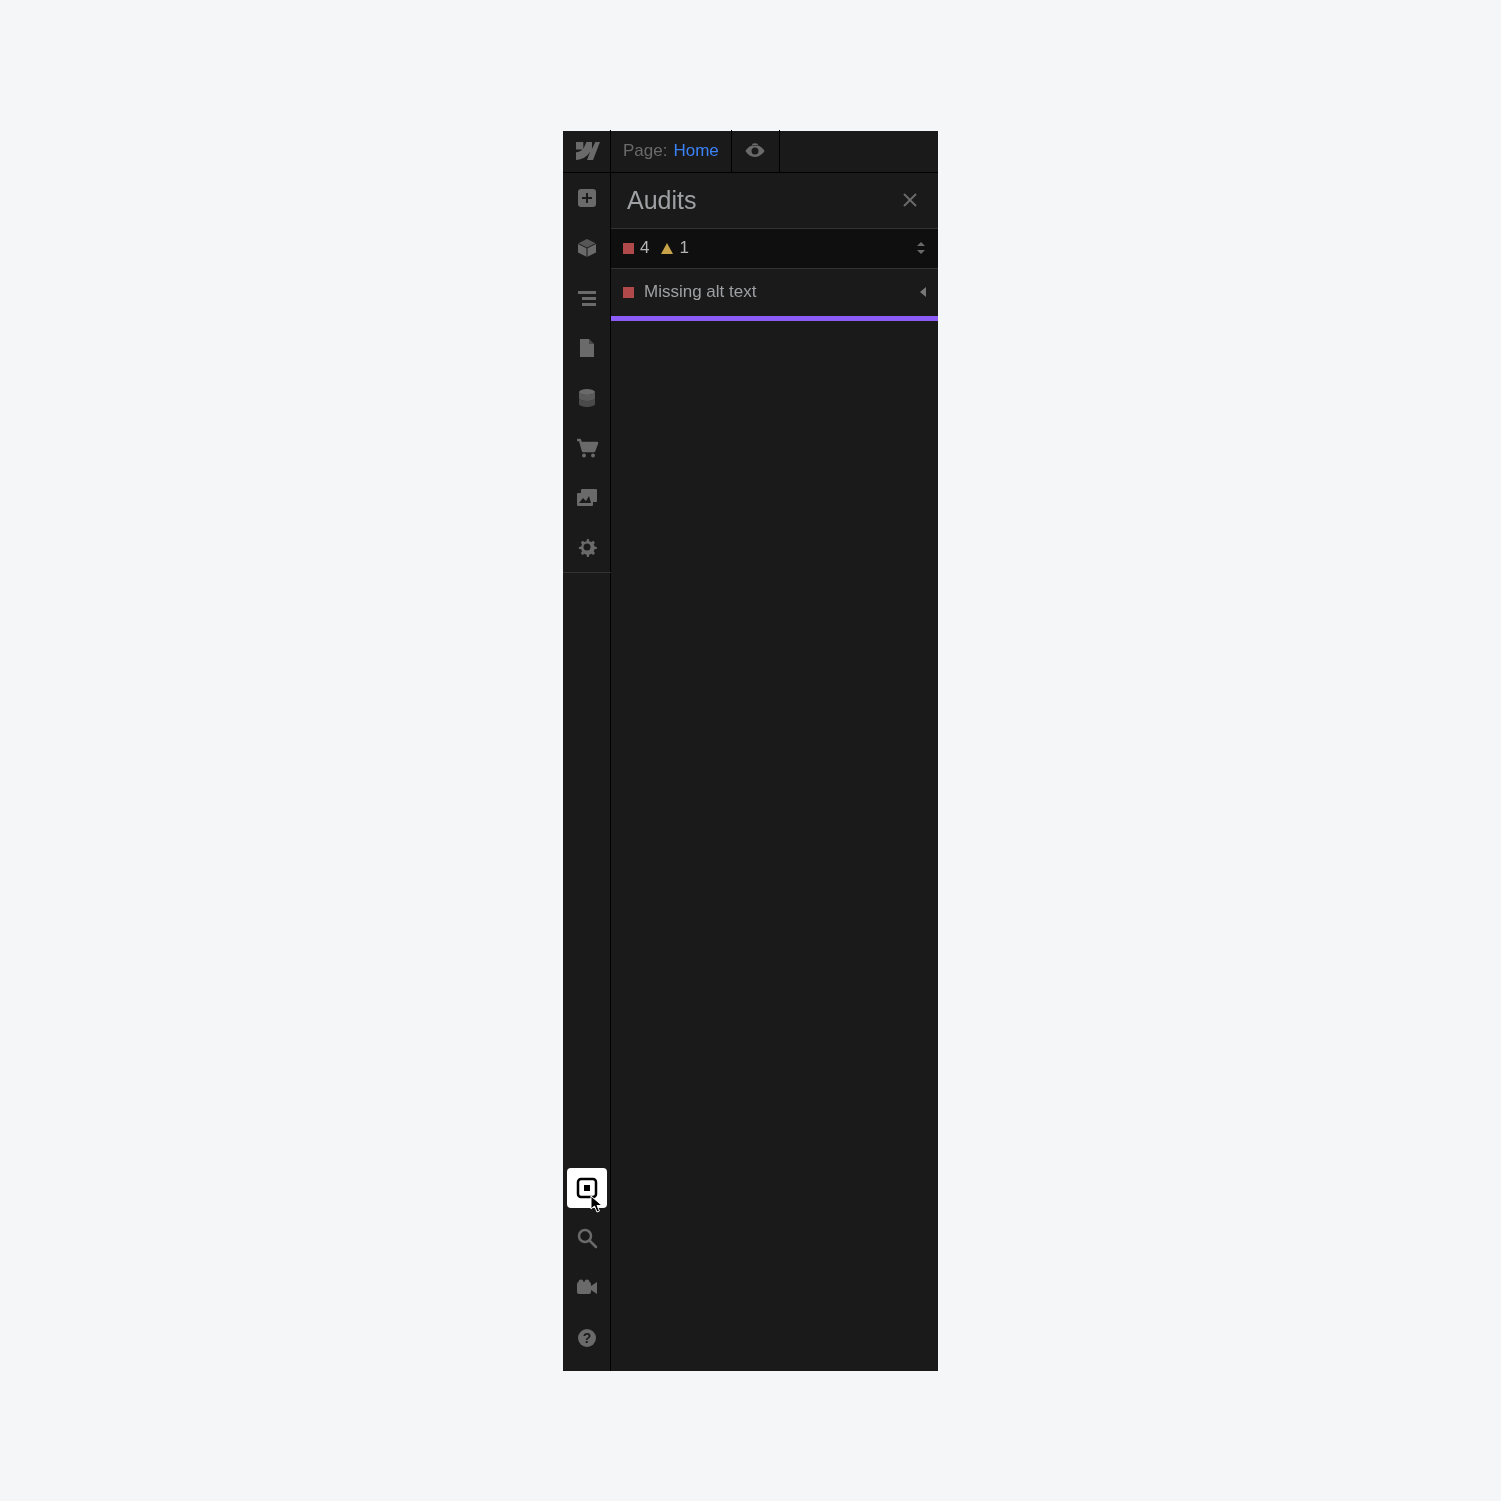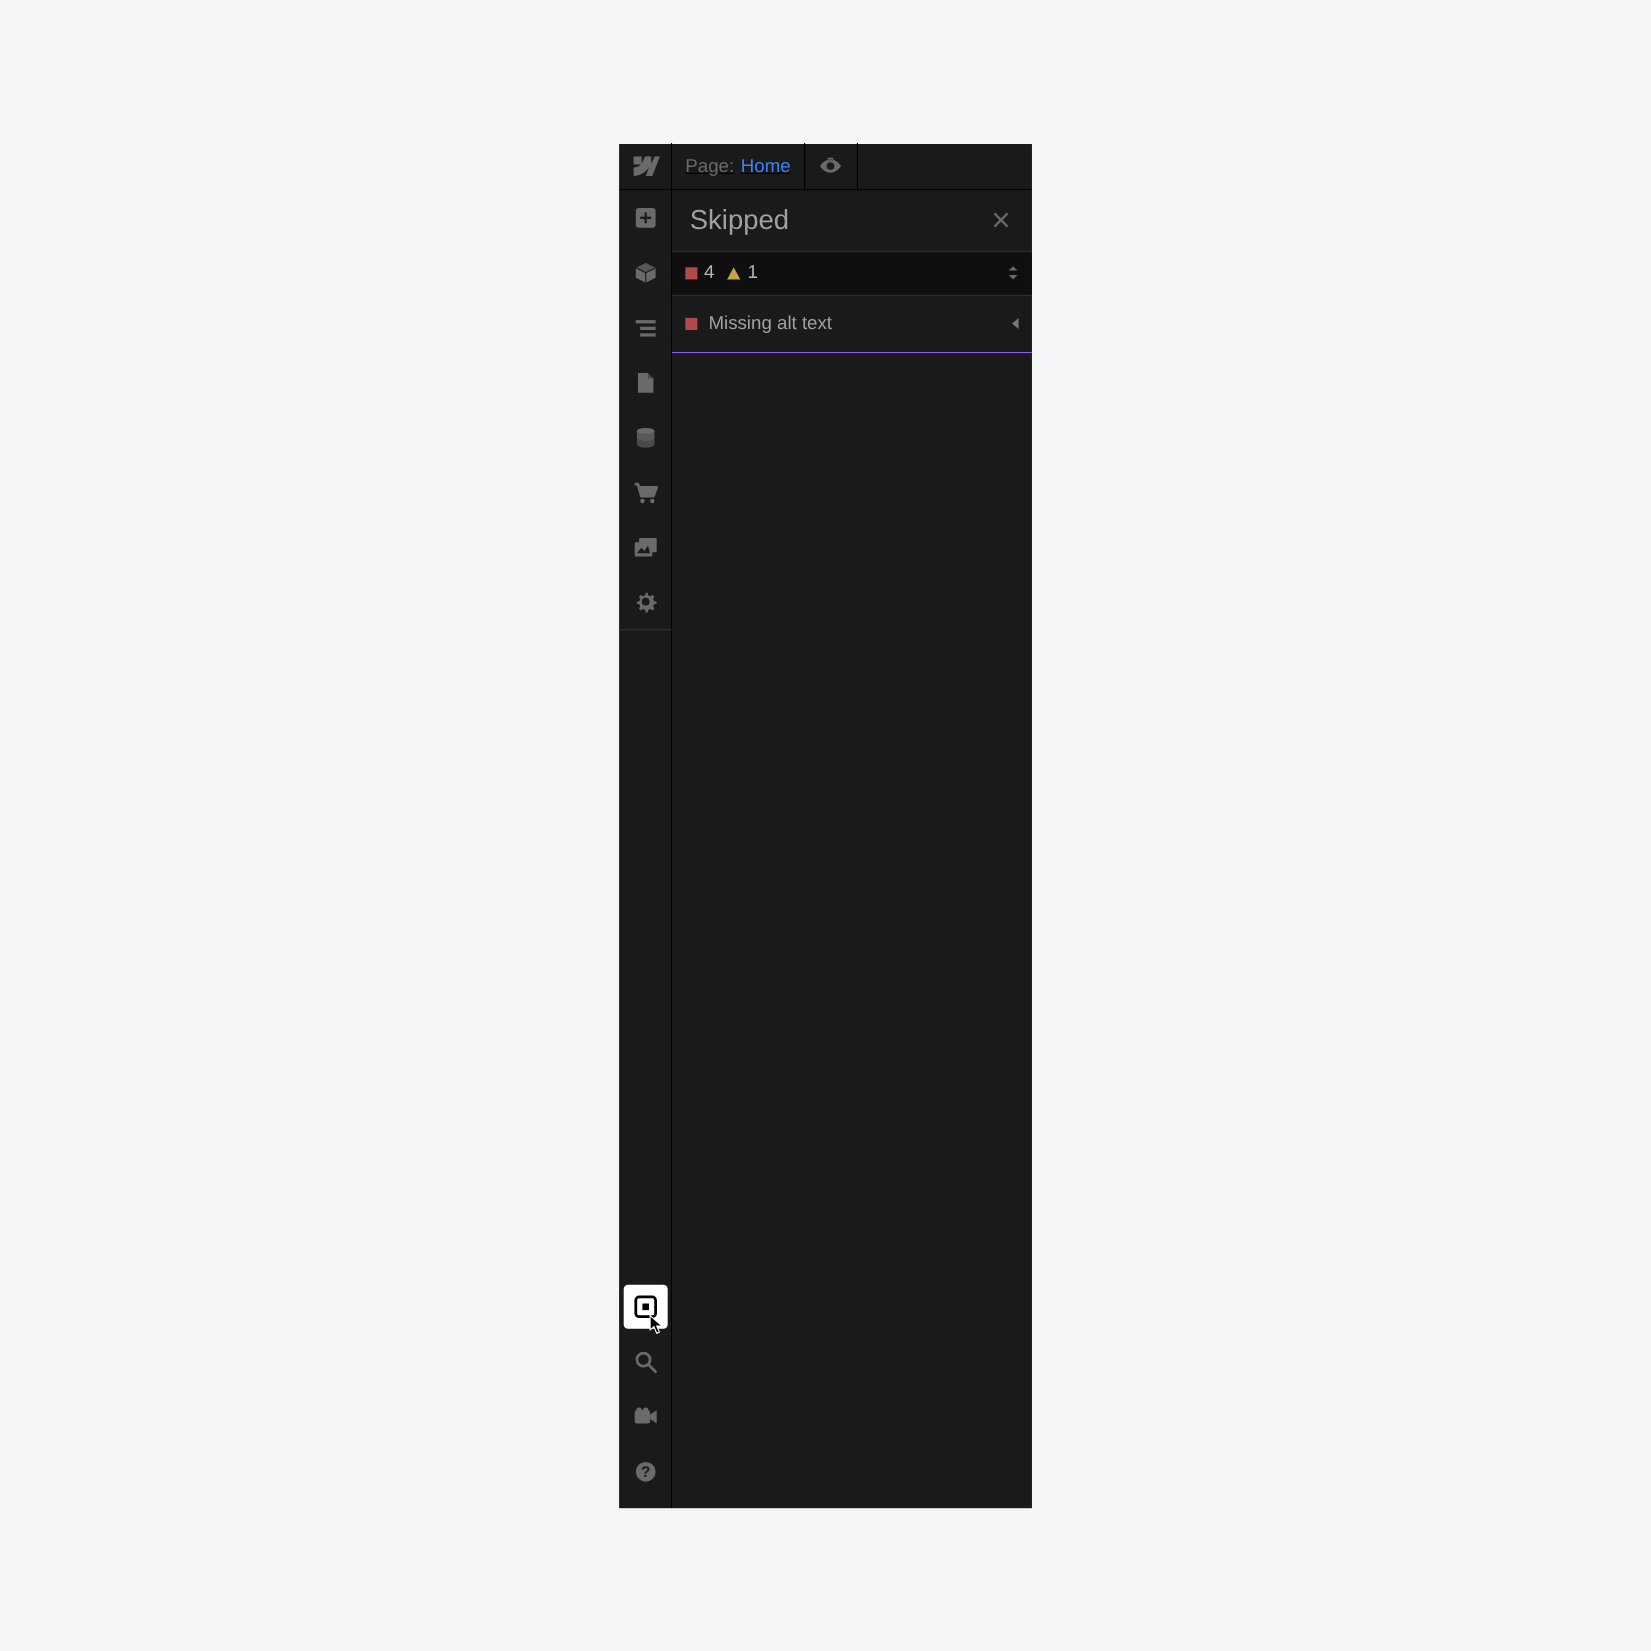--- a/index.html
+++ b/index.html
@@ -20,21 +20,20 @@
     display: flex;
     flex-direction: column;
     position: relative;
   }
   .topbar {
     height: 42px;
     background: #1a1a1a;
     border-bottom: 1px solid #000;
     display: flex;
     align-items: center;
-    text-decoration: underline;
   }
   .logo-cell {
     width: 48px;
     height: 42px;
     display: flex;
     align-items: center;
     justify-content: center;
     border-right: 1px solid #000;
   }
   .page-cell {
@@ -138,21 +137,21 @@
   .sort-icon {
     margin-left: auto;
     color: #6a6a6a;
     font-size: 16px;
     display: flex;
     flex-direction: column;
     line-height: 7px;
   }
   .audit-item {
     height: 52px;
-    border-bottom: 1px solid #8b5cf6;
+    border-bottom: 5px solid #8b5cf6;
     display: flex;
     align-items: center;
     padding: 0 12px;
     font-size: 17px;
     color: #9ea0a3;
     cursor: pointer;
   }
   .sq-stop { width: 11px; height: 11px; background: #b04a4a; margin-right: 10px; flex-shrink: 0; }
   .tri-warn {
     width: 0; height: 0;
@@ -291,21 +290,21 @@
           <svg width="22" height="22" viewBox="0 0 22 22">
             <circle class="icon-muted" cx="11" cy="11" r="9"></circle>
             <text x="11" y="16" text-anchor="middle" fill="#1a1a1a" font-size="14" font-weight="bold" font-family="Arial">?</text>
           </svg>
         </div>
       </div>
     </div>
 
     <div class="panel">
       <div class="panel-header">
-        <span class="panel-title">Skipped</span>
+        <span class="panel-title">Audits</span>
         <span class="close-btn">
           <svg width="16" height="16" viewBox="0 0 16 16">
             <line x1="2" y1="2" x2="14" y2="14" stroke="#6a6a6a" stroke-width="2"></line>
             <line x1="14" y1="2" x2="2" y2="14" stroke="#6a6a6a" stroke-width="2"></line>
           </svg>
         </span>
       </div>
 
       <div class="summary-row">
         <span class="summary-stop"></span>

